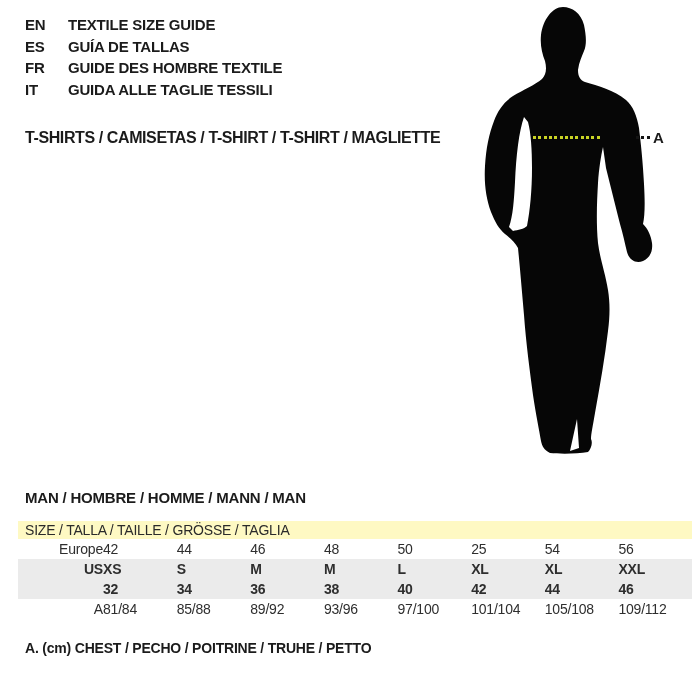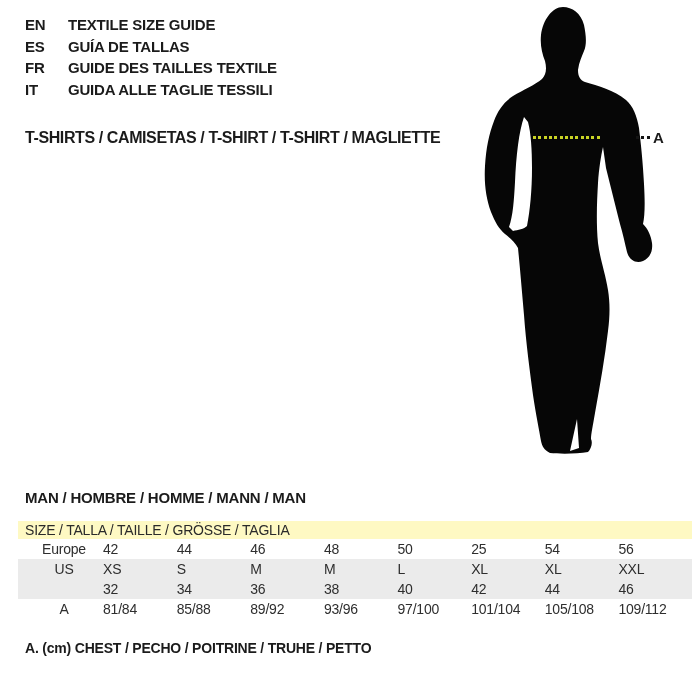--- a/index.html
+++ b/index.html
@@ -28,22 +28,22 @@
 
   
   .section-title { position:absolute; left:25px; top:489px; font-weight:bold;
                    font-size:15px; letter-spacing:-0.2px; }
 
   
   .size-table { position:absolute; left:18px; top:521px; width:674px;
                 font-size:14px; color:#2e2e2e; letter-spacing:-0.2px; }
   .thead { height:18px; line-height:18px; background:#fef9c3; padding-left:7px; color:#2a2a2a; }
   .trow { display:grid; grid-template-columns:85px repeat(8,1fr); height:20px; line-height:20px; }
-  .trow.alt { background:#ebebeb; }
-  .tlabel { padding-left:7px; text-align:center; }
+  .trow.alt { background:#ebebeb;font-weight:bold; }
+  .tlabel { padding-left:7px; text-align:right; }
   .tcell { text-align:left; }
 
   
   .footnote { position:absolute; left:25px; top:640px; font-weight:bold;
               font-size:14px; letter-spacing:-0.2px; }
 </style>
 </head>
 <body>
 
 <div class="canvas">
@@ -52,21 +52,21 @@
     <div class="lang-row">
       <span class="lang-code">EN</span>
       <span class="lang-label">TEXTILE SIZE GUIDE</span>
     </div>
     <div class="lang-row">
       <span class="lang-code">ES</span>
       <span class="lang-label">GUÍA DE TALLAS</span>
     </div>
     <div class="lang-row">
       <span class="lang-code">FR</span>
-      <span class="lang-label">GUIDE DES TAILLES TEXTILE</span>
+      <span class="lang-label">GUIDE DES HOMBRE TEXTILE</span>
     </div>
     <div class="lang-row">
       <span class="lang-code">IT</span>
       <span class="lang-label">GUIDA ALLE TAGLIE TESSILI</span>
     </div>
   </div>
 
   <div class="categories">
     <div>T-SHIRTS / CAMISETAS / T-SHIRT / T-SHIRT / MAGLIETTE</div>
   </div>

